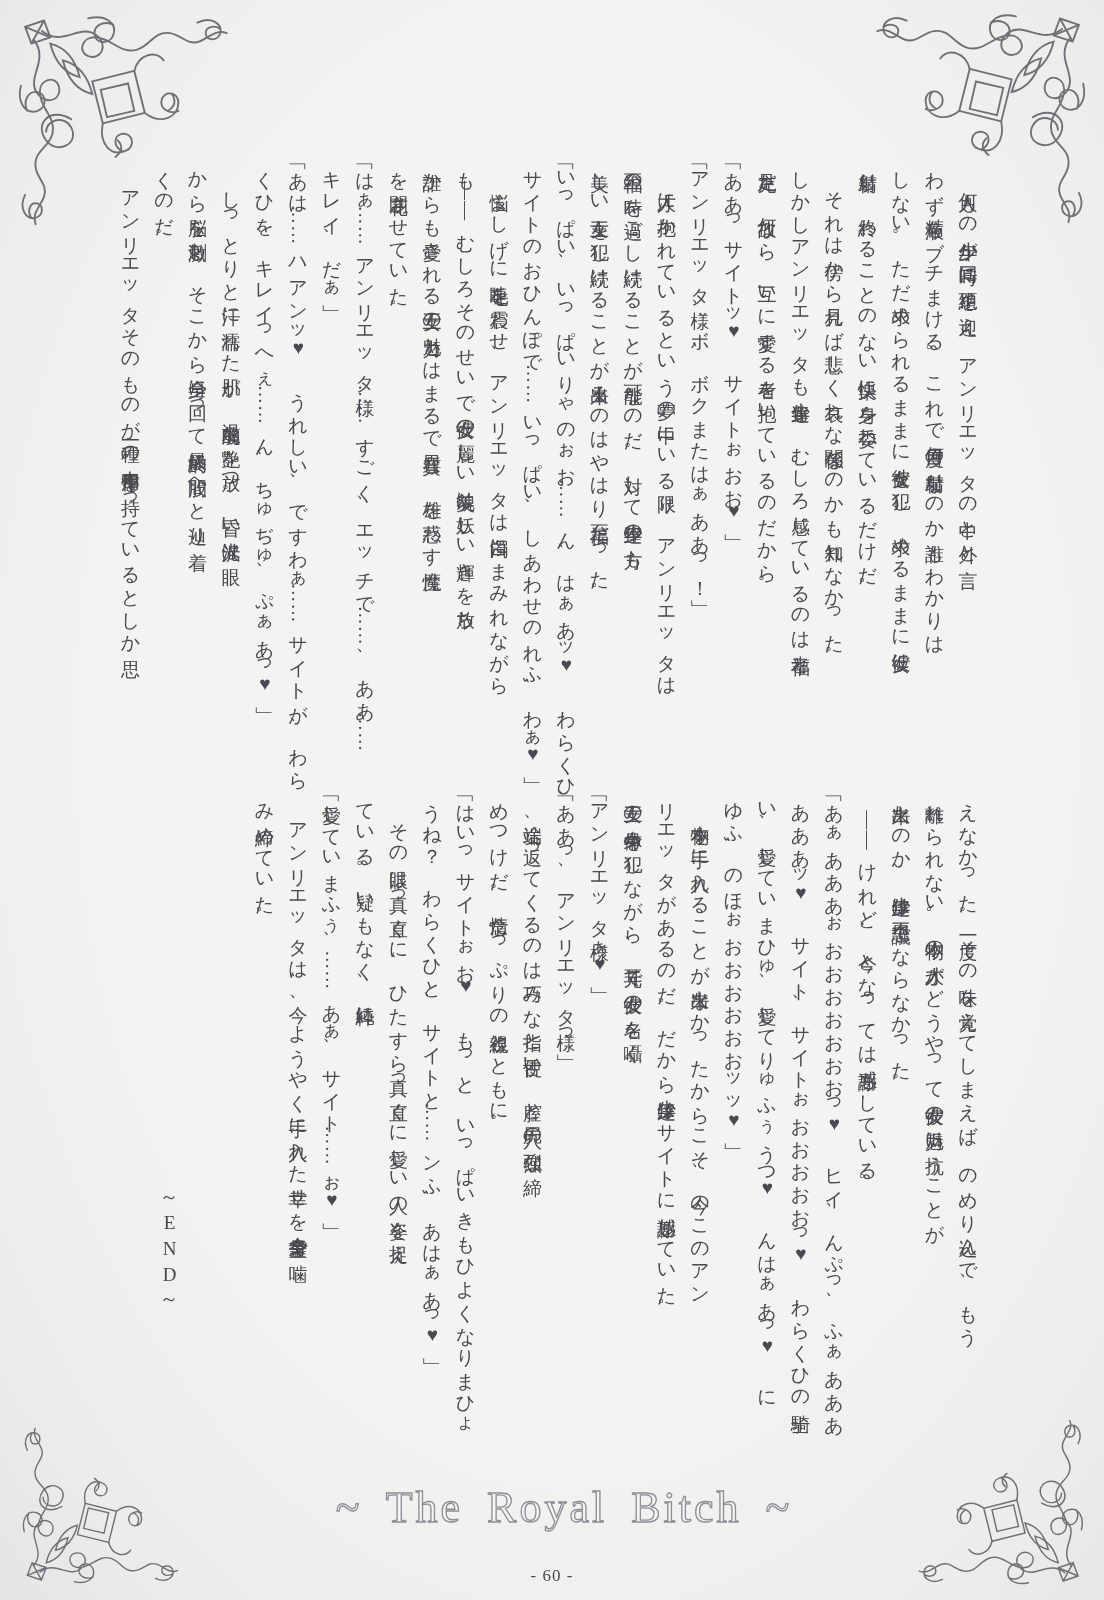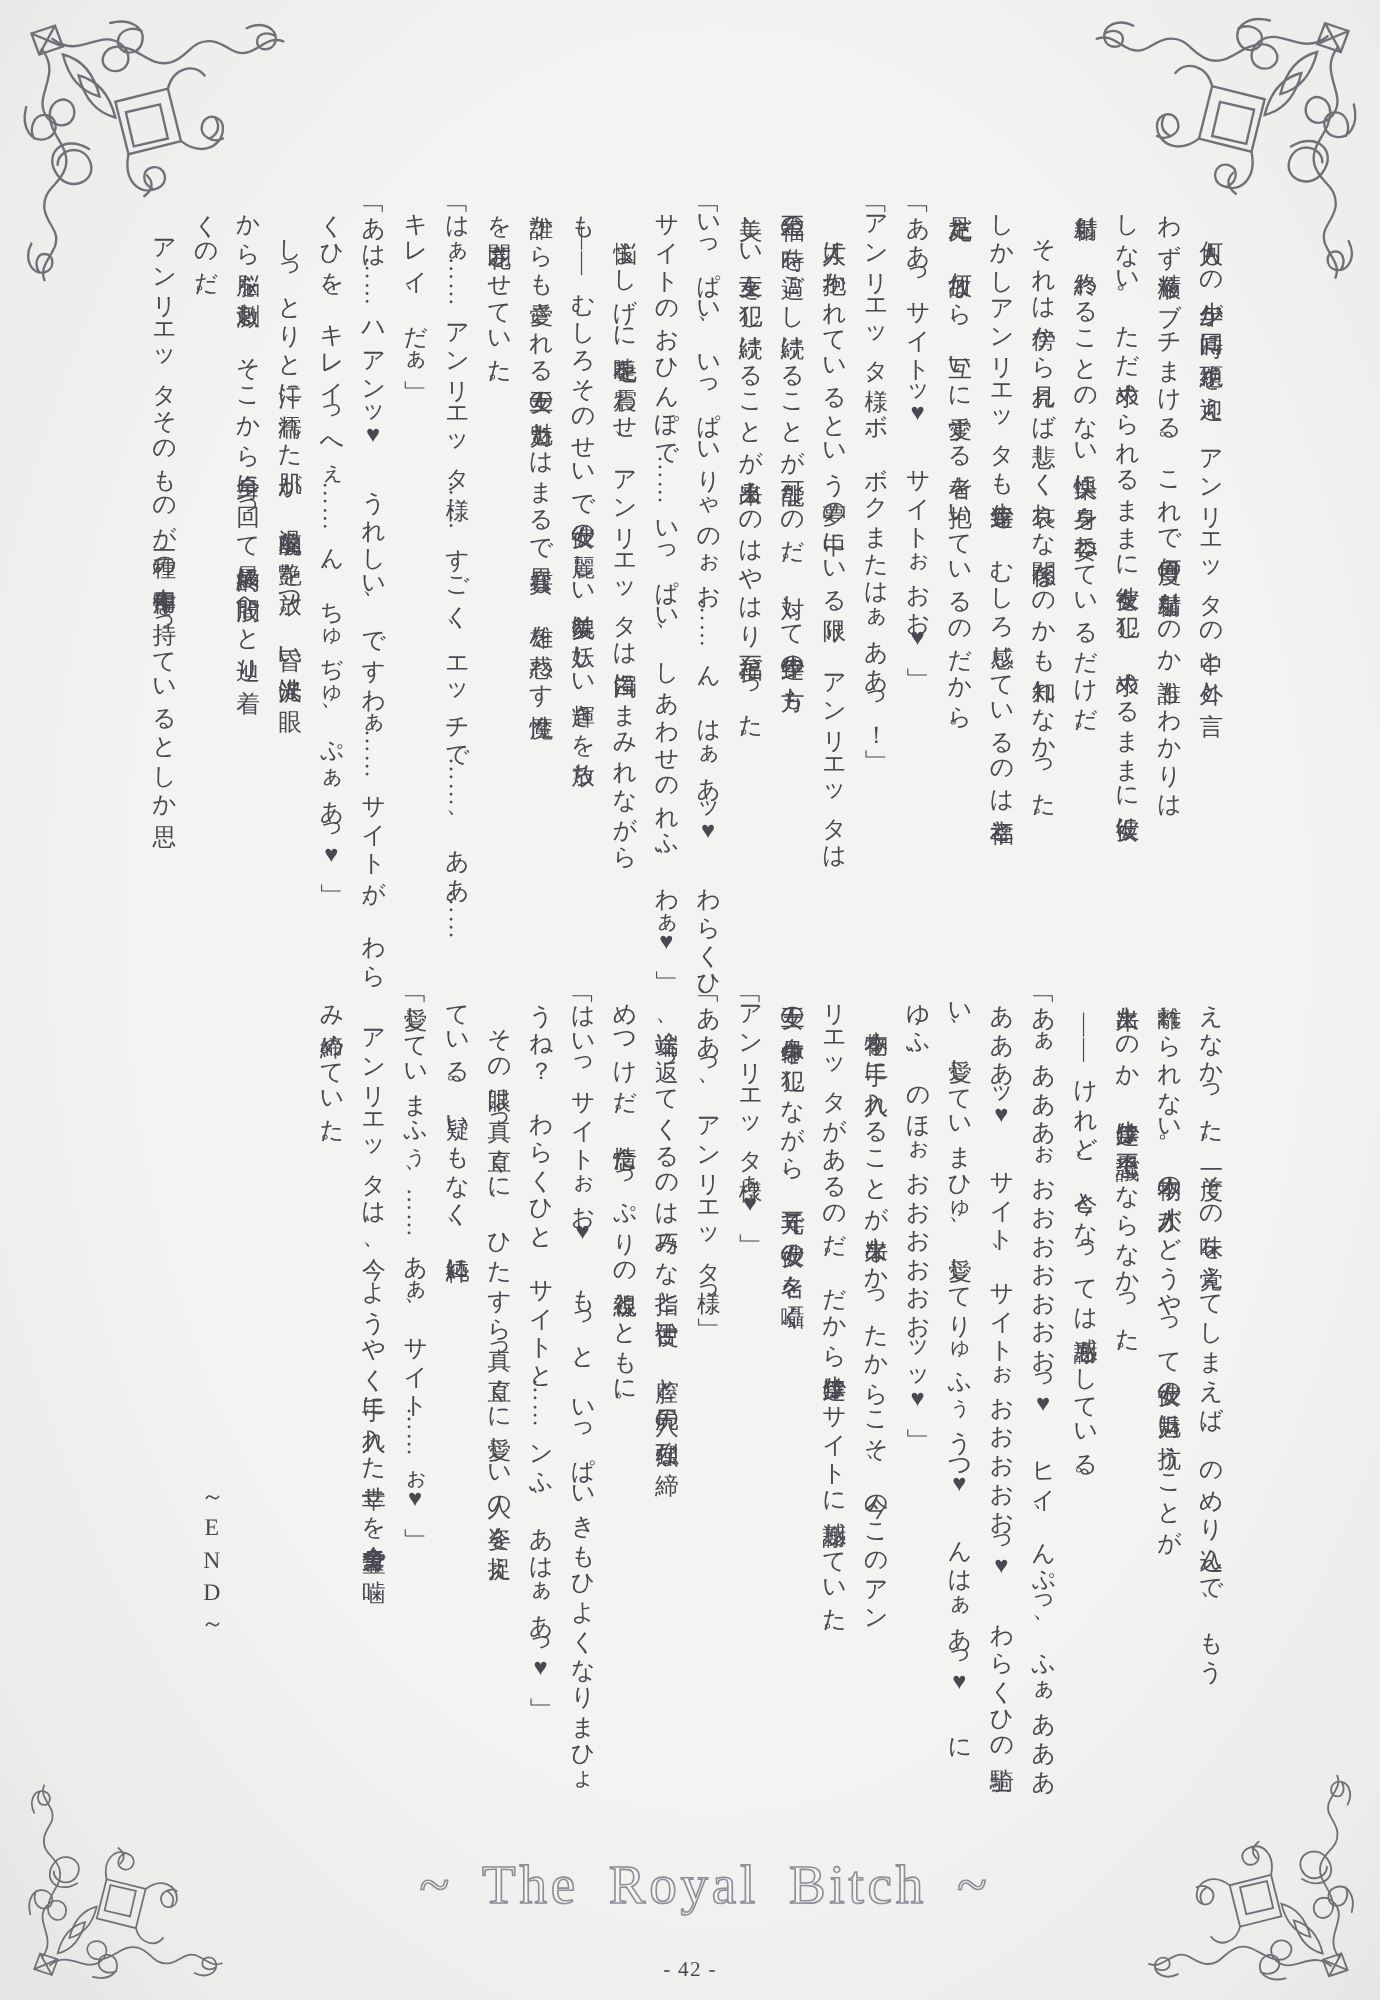--- a/index.html
+++ b/index.html
@@ -144,15 +144,15 @@
     <div class="vline">ている。疑いもなく、純粋に。</div>
     <div class="vline">「愛していまふぅ、……あぁ、サイト……ぉ♥」</div>
     <div class="vline">　アンリエッタは、今、ようやく手に入れた幸せを全身全霊で噛</div>
     <div class="vline">み締めていた。</div>
   </div>
 
   <div class="end-mark">～END～</div>
 
   <div class="title">~ The Royal Bitch ~</div>
 
-  <div class="page-number">- 42 -</div>
+  <div class="page-number">- 60 -</div>
 
 </div>
 
 </body></html>

